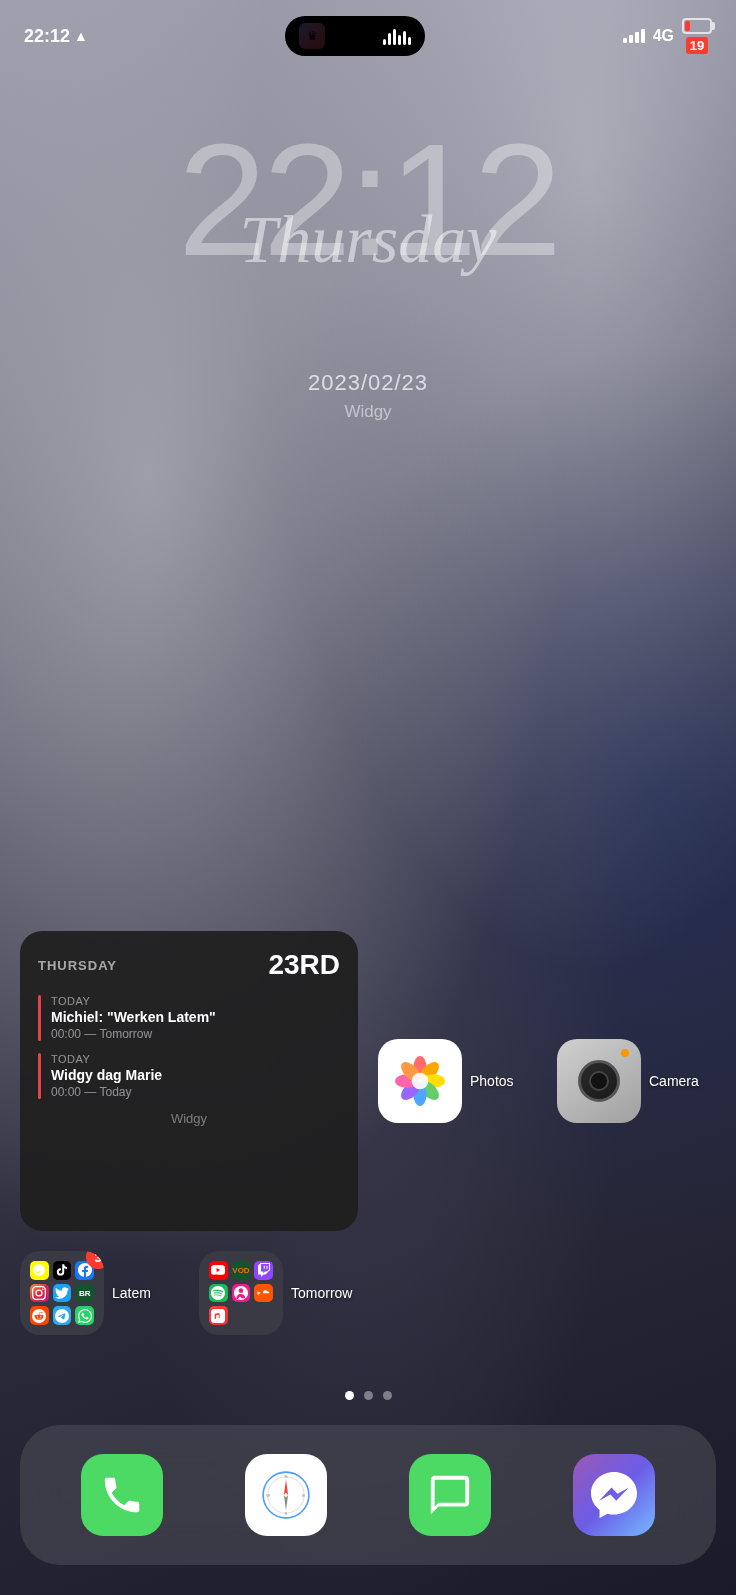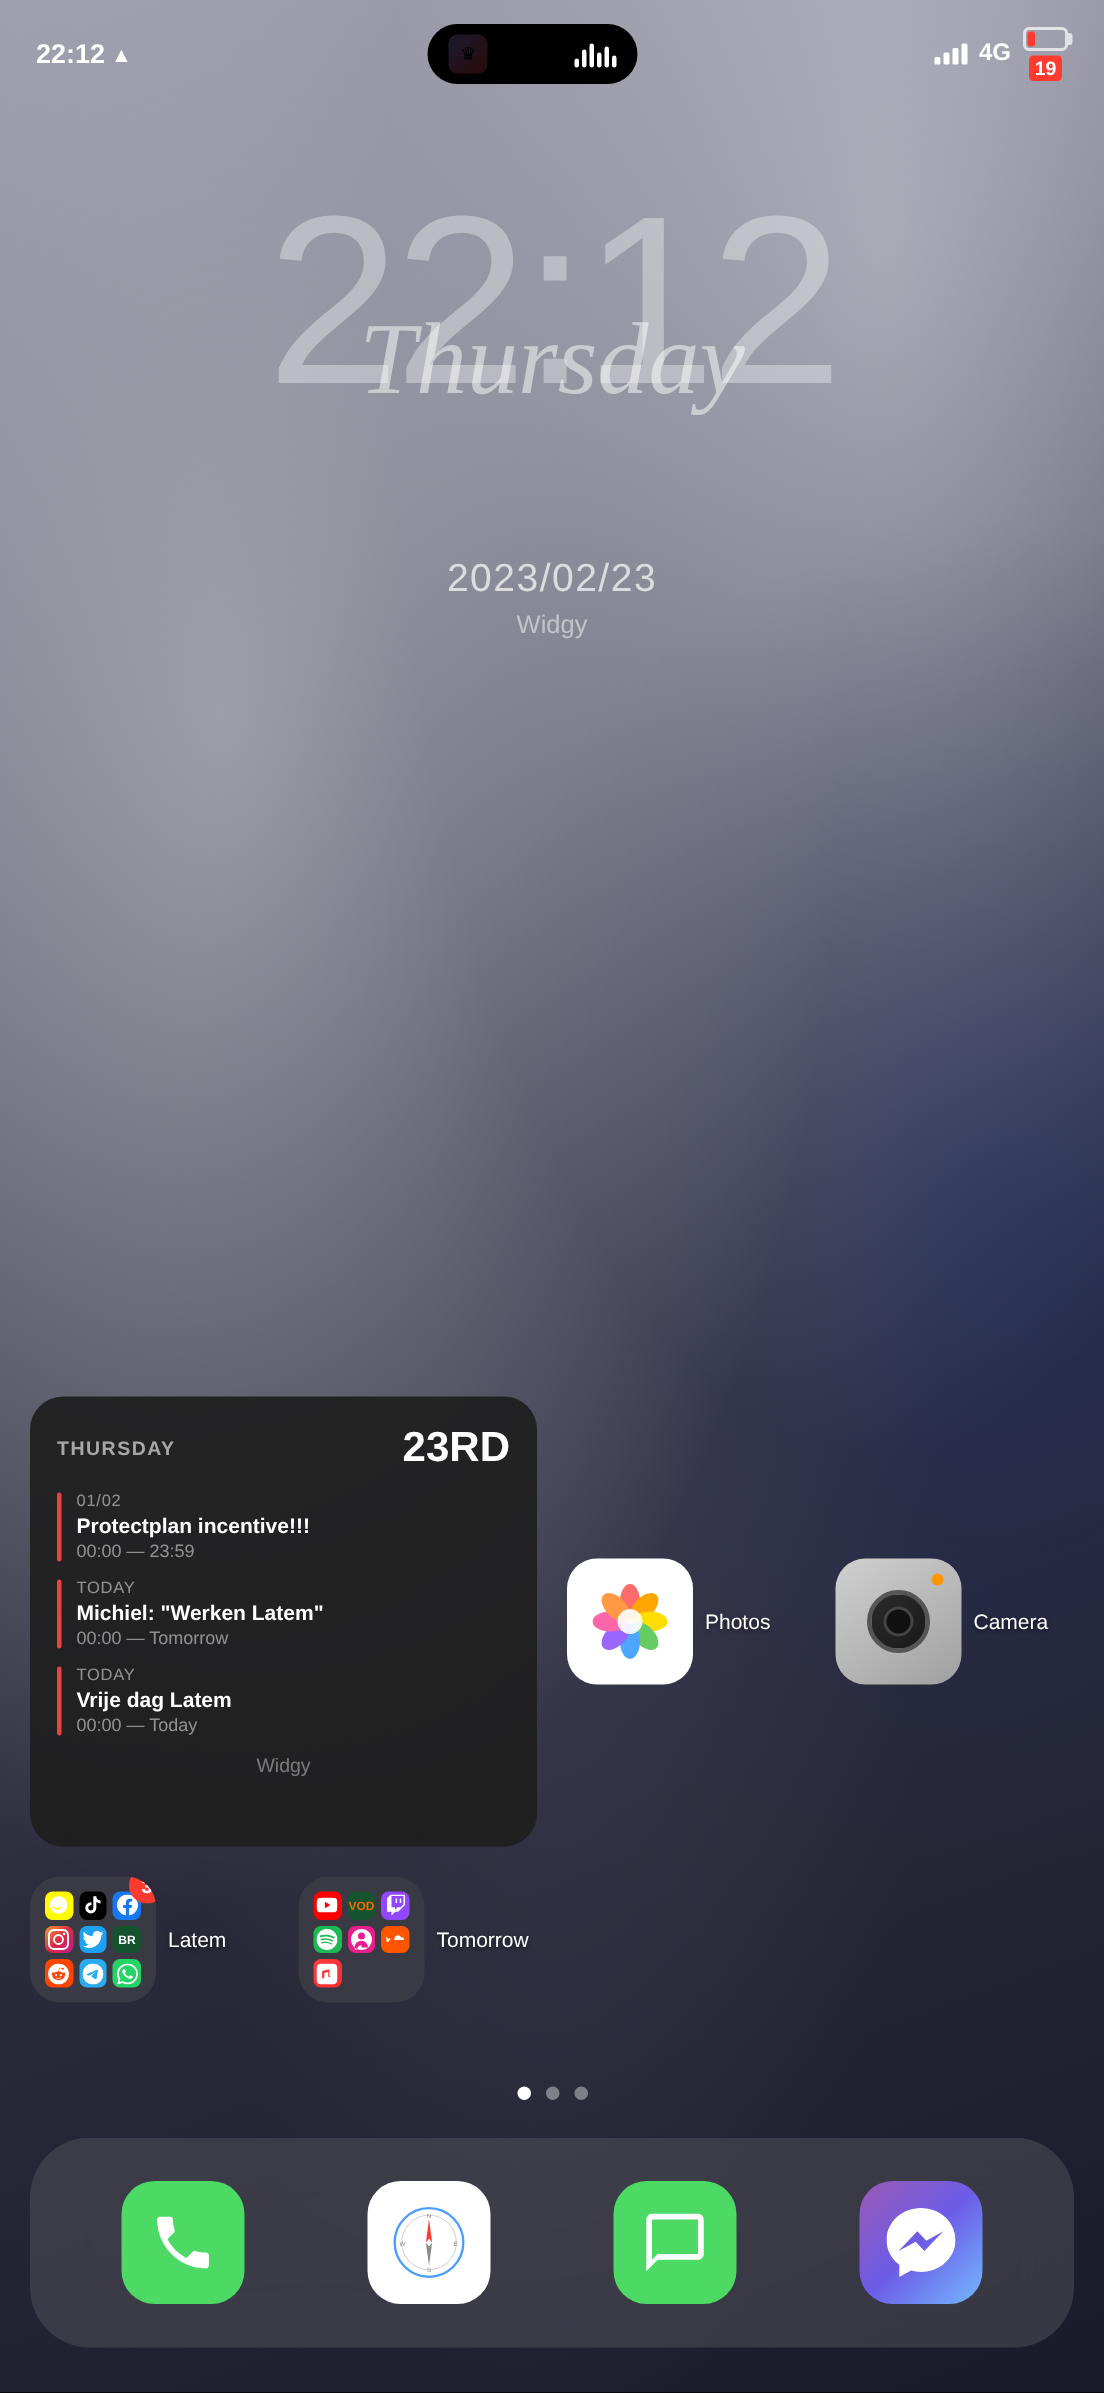--- a/index.html
+++ b/index.html
@@ -187,21 +187,21 @@
       left: 0; right: 0;
       font-size: 68px;
       font-weight: 300;
       color: rgba(255,255,255,0.5);
       font-style: italic;
       font-family: Georgia, serif;
       z-index: 11;
     }
 
     #date-display {
-      font-size: 26px;
+      font-size: 22px;
       color: rgba(255,255,255,0.7);
       margin-top: 8px;
       font-weight: 400;
       letter-spacing: 1px;
     }
 
     #widgy-label-top {
       font-size: 17px;
       color: rgba(255,255,255,0.5);
       margin-top: 6px;
@@ -527,43 +527,35 @@
 </div>
 
 <div id="app-grid">
 
   <div id="calendar-widget">
     <div id="calendar-header">
       <span id="cal-day-label">THURSDAY</span>
       <span id="cal-date-num">23RD</span>
     </div>
 
-    <div class="cal-event">
-      <div class="event-bar"></div>
-      <div class="event-info">
-        <div class="event-category">01/02</div>
-        <div class="event-title">Protectplan incentive!!!</div>
-        <div class="event-time">00:00 — 23:59</div>
-      </div>
-    </div>
 
     <div class="cal-event">
       <div class="event-bar"></div>
       <div class="event-info">
         <div class="event-category">TODAY</div>
         <div class="event-title">Michiel: "Werken Latem"</div>
         <div class="event-time">00:00 — Tomorrow</div>
       </div>
     </div>
 
     <div class="cal-event">
       <div class="event-bar"></div>
       <div class="event-info">
         <div class="event-category">TODAY</div>
-        <div class="event-title">Vrije dag Latem</div>
+        <div class="event-title">Widgy dag Marie</div>
         <div class="event-time">00:00 — Today</div>
       </div>
     </div>
 
     <div id="widgy-label-cal">Widgy</div>
   </div>
 
   <div class="app-icon-wrapper">
     <div class="app-icon" id="photos-icon">
       <svg class="icon-svg" viewBox="0 0 60 60">

